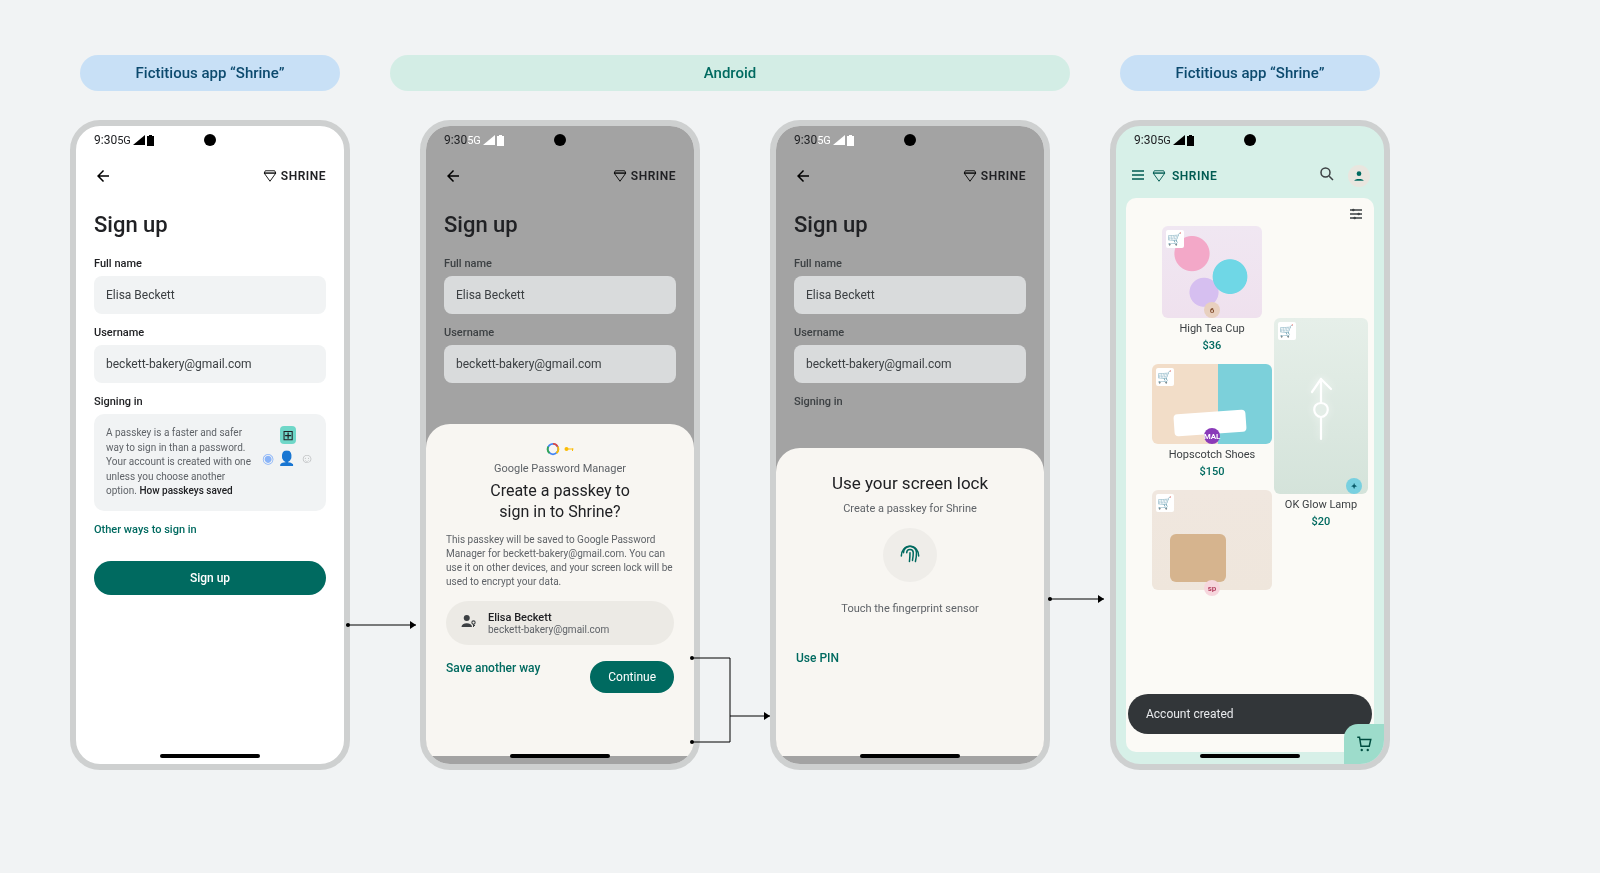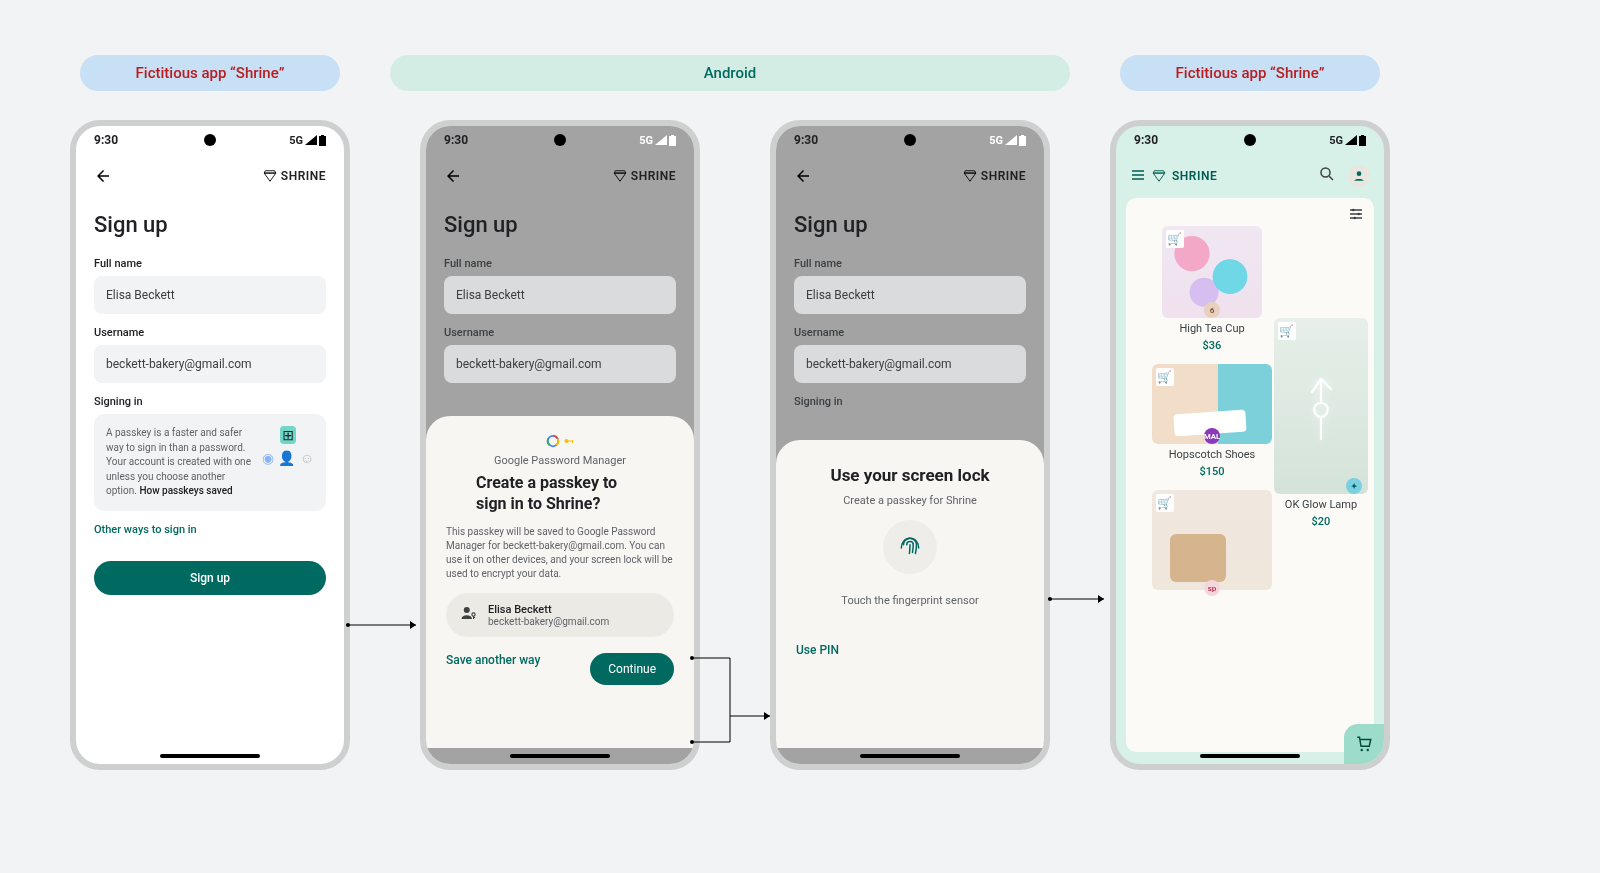--- a/index.html
+++ b/index.html
@@ -35,21 +35,21 @@
     position:absolute;
     top:55px;
     height:36px;
     border-radius:18px;
     display:flex;
     align-items:center;
     justify-content:center;
     font-size:15px;
     font-weight:500;
   }
-  .pill.blue{background:var(--blue-pill);color:#b91c1c}
+  .pill.blue{background:var(--blue-pill);color:#0c4a6e}
   .pill.mint{background:var(--mint-light);color:#006a60}
   .pill-1{left:80px;width:260px}
   .pill-2{left:390px;width:680px}
   .pill-3{left:1120px;width:260px}
 
   
   .phone{
     position:absolute;
     top:120px;
     width:280px;
@@ -58,24 +58,24 @@
     border-radius:30px;
     background:#fff;
     overflow:hidden;
   }
   .phone.scrimmed .scrim-top{ background:var(--scrim); }
   .scrim-top{position:absolute;inset:0}
   .statusbar{
     height:28px;
     display:flex;
     align-items:center;
-    justify-content:space-between;
+    justify-content:flex-start;
     padding:0 18px;
     font-size:12px;
-    font-weight:700;
+    font-weight:400;
     position:relative;
   }
   .statusbar .camera{
     position:absolute;left:50%;top:50%;transform:translate(-50%,-50%);
     width:12px;height:12px;border-radius:50%;background:#000;
   }
   .status-right{display:flex;align-items:center;gap:2px;font-size:11px}
   .sig{display:inline-block}
   .sig svg,.batt svg{display:block}
   .appbar{
@@ -118,29 +118,29 @@
   }
 
   
   .dim-body{padding:10px 18px 0}
   .dim-body .h1{color:#202124}
   .dim-body .label{color:#3c4043}
   .dim-body .field{background:#d9dbdc}
 
   
   .sheet{
-    position:absolute;left:0;right:0;bottom:16px;
+    position:absolute;left:0;right:0;bottom:8px;
     background:var(--sheet);
     border-top-left-radius:24px;border-top-right-radius:24px;
     padding:18px 20px 20px;
   }
   .sheet .gpm-row{display:flex;flex-direction:column;align-items:center;gap:6px;margin-bottom:6px}
   .gpm-mark{display:flex;align-items:center;gap:3px;font-size:14px}
   .gpm-label{font-size:11px;color:var(--muted)}
-  .sheet h2{font-size:16px;font-weight:700;margin:6px 30px 10px;line-height:1.3}
+  .sheet h2{font-size:16px;font-weight:400;text-align:center;margin:6px 30px 10px;line-height:1.3}
   .sheet p{font-size:10px;line-height:1.4;color:var(--muted);margin:0 0 12px}
   .acct-pill{
     background:#eceae5;border-radius:22px;height:44px;display:flex;align-items:center;gap:10px;padding:0 14px;
   }
   .acct-pill .nm{font-size:11px;font-weight:500}
   .acct-pill .em{font-size:10px;color:var(--muted)}
   .sheet .row-actions{display:flex;justify-content:space-between;align-items:flex-start;margin-top:16px}
   .txt-btn{color:#006a60;font-size:12px;font-weight:500}
   .pill-btn{height:32px;padding:0 18px;border-radius:16px;background:var(--teal);color:#fff;font-size:12px;display:flex;align-items:center}
 
@@ -519,20 +519,21 @@
           </svg>
         </div>
         <span class="badge-cart">🛒</span>
         <span class="badge-sm" style="bottom:34px;right:6px;background:#78d0e0;color:#0b5c6b">✦</span>
         <div class="name">OK Glow Lamp</div>
         <div class="price">$20</div>
       </div>
     </div>
   </div>
 
+  <div class="snackbar">Account created</div>
   <div class="fab">
     <svg width="18" height="18" viewBox="0 0 24 24">
         <path d="M6 6h15l-2 9H8L6 3H3" fill="none" stroke="#004d40" stroke-width="2"></path>
         <circle cx="9" cy="20" r="1.6" fill="#004d40"></circle>
         <circle cx="17" cy="20" r="1.6" fill="#004d40"></circle>
       </svg>
   </div>
   <div class="navpill"></div>
 </div>
 

